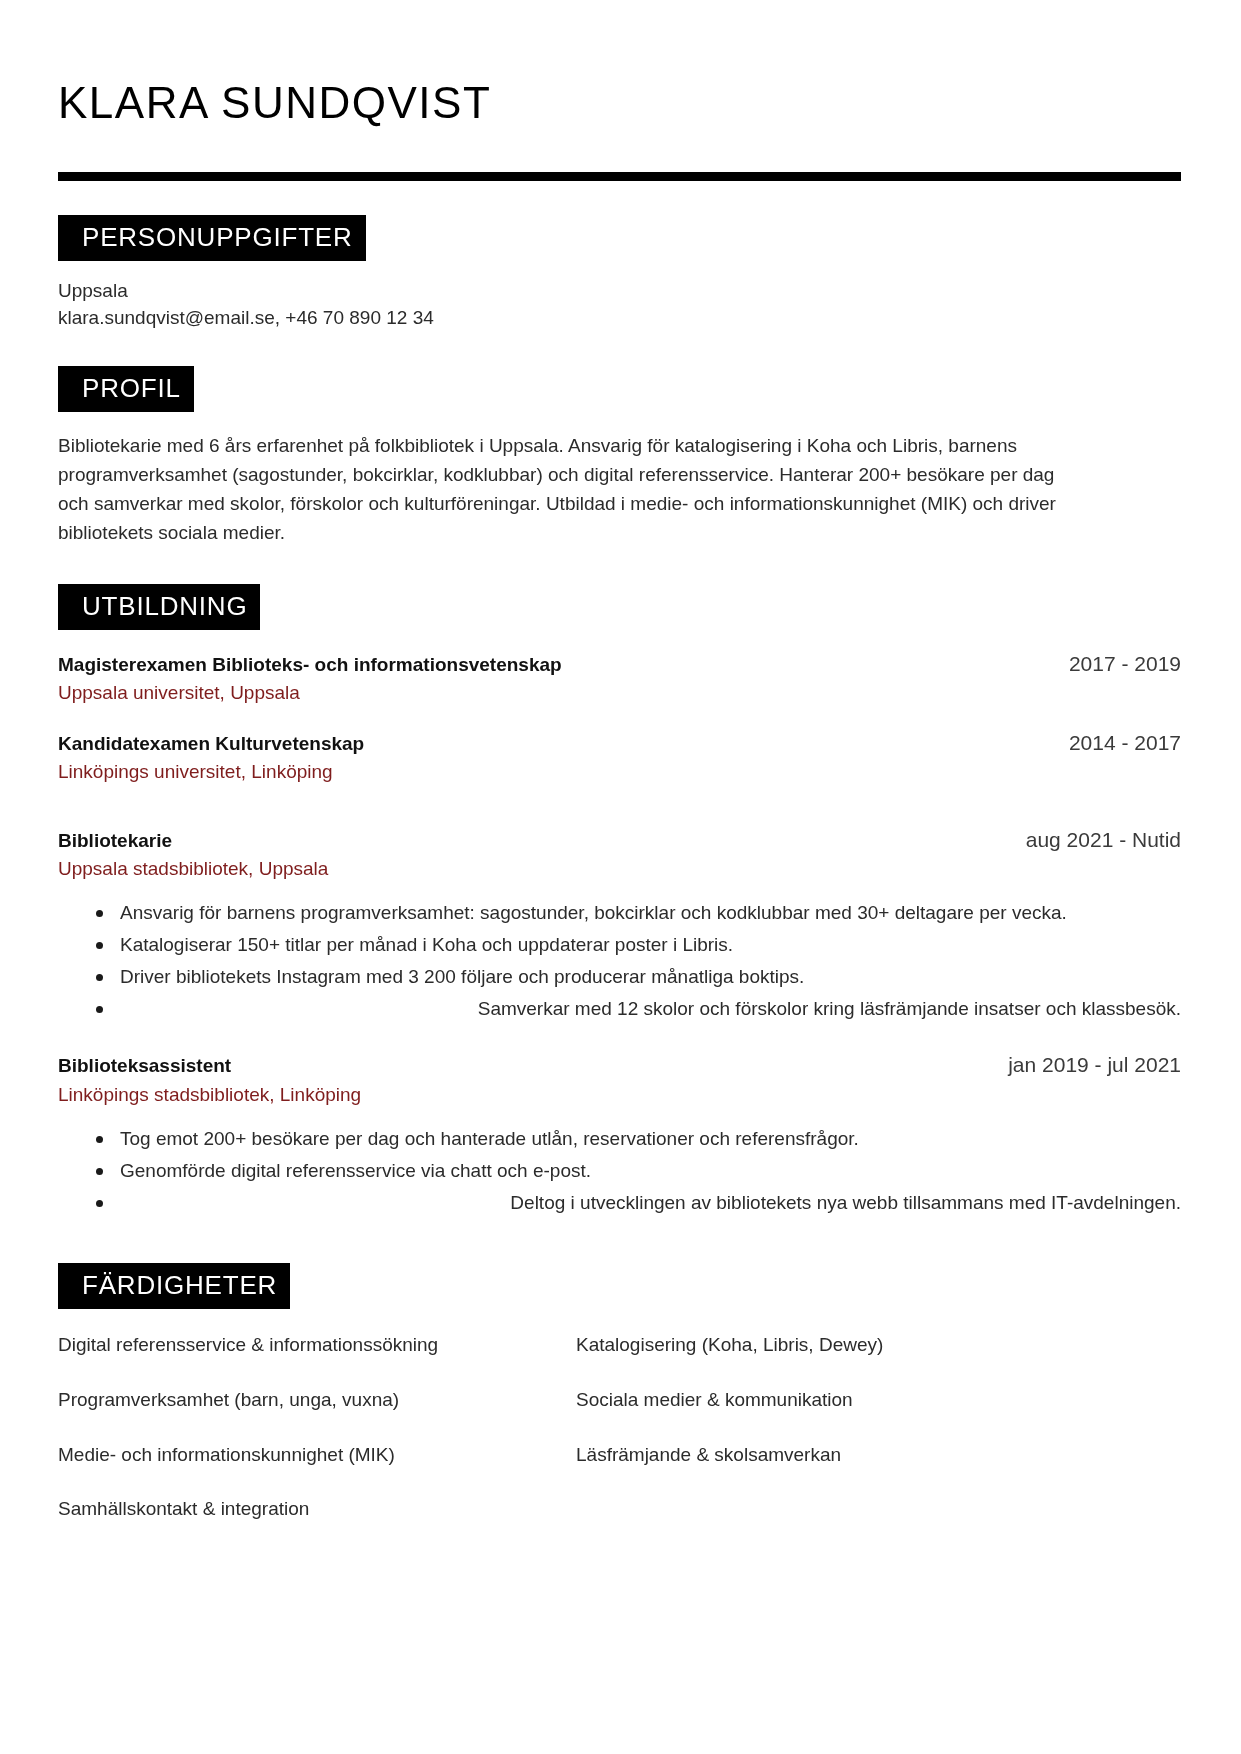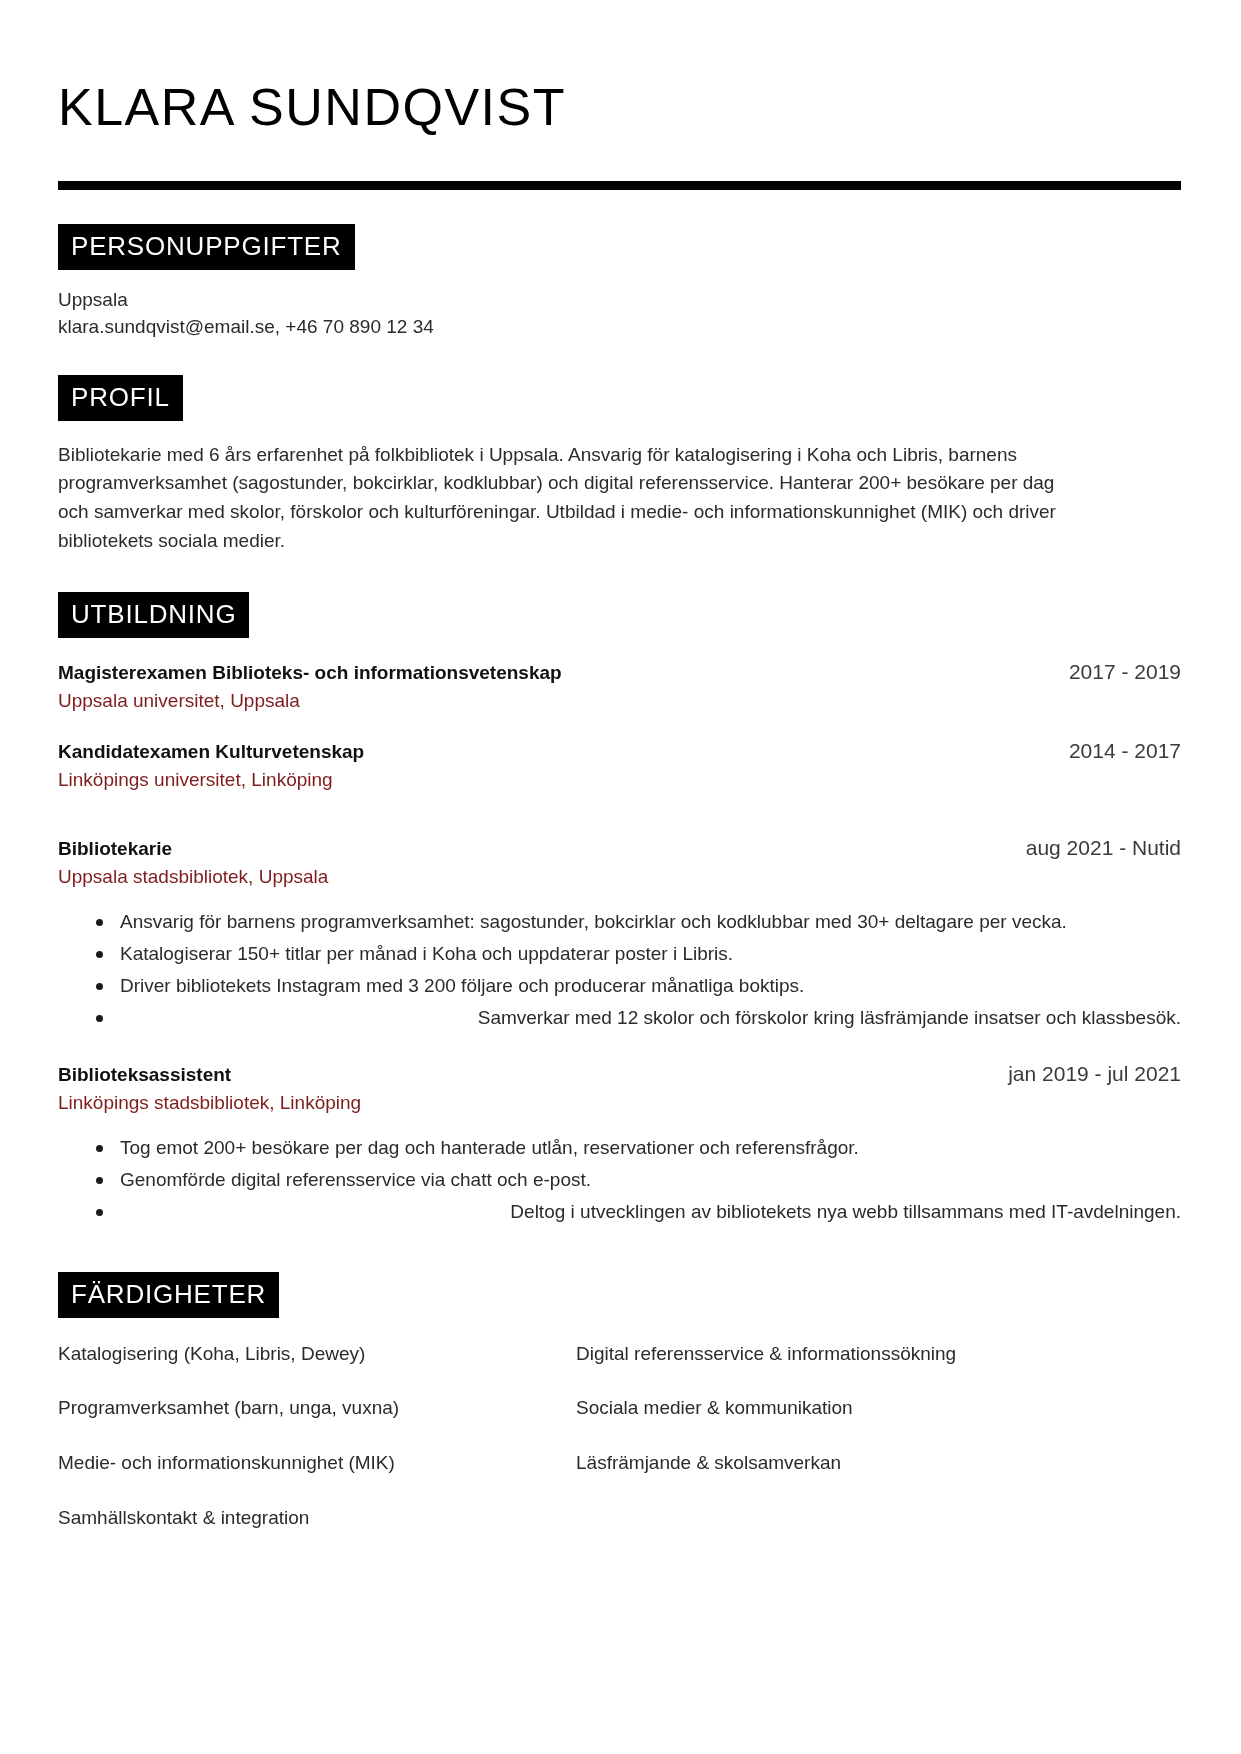--- a/index.html
+++ b/index.html
@@ -18,21 +18,21 @@
     width: 1241px;
     min-height: 1754px;
     margin: 0 auto;
     background: #ffffff;
     box-sizing: border-box;
     padding: 62px 60px 40px 58px;
   }
 
   
   .name {
-    font-size: 52px;
+    font-size: 44px;
     font-weight: 400;
     letter-spacing: 1.5px;
     line-height: 1.05;
     color: #000000;
     margin: 18px 0 0 0;
     white-space: nowrap;
   }
   .name-rule {
     height: 9px;
     background: #000000;
@@ -45,21 +45,21 @@
     margin-top: 34px;
   }
   .section-heading {
     display: inline-block;
     background: #000000;
     color: #ffffff;
     font-size: 26px;
     font-weight: 400;
     letter-spacing: 0.8px;
     line-height: 1;
-    padding: 9px 13px 11px 13px;
+    padding: 9px 13px 11px 24px;
   }
   .contact-block {
     margin-top: 17px;
   }
   .contact-line {
     font-size: 19px;
     line-height: 1.42;
     color: #2b2b2b;
   }
   .profile-text {
@@ -228,22 +228,22 @@
           <li>Deltog i utvecklingen av bibliotekets nya webb tillsammans med IT-avdelningen.</li>
         </ul>
       </div>
 
     </div>
   </div>
 
   <div class="section skills-section">
     <div class="section-heading">FÄRDIGHETER</div>
     <div class="skills-grid">
+      <div class="skill-item">Digital referensservice &amp; informationssökning</div>
       <div class="skill-item">Katalogisering (Koha, Libris, Dewey)</div>
-      <div class="skill-item">Digital referensservice &amp; informationssökning</div>
       <div class="skill-item">Programverksamhet (barn, unga, vuxna)</div>
       <div class="skill-item">Sociala medier &amp; kommunikation</div>
       <div class="skill-item">Medie- och informationskunnighet (MIK)</div>
       <div class="skill-item">Läsfrämjande &amp; skolsamverkan</div>
       <div class="skill-item">Samhällskontakt &amp; integration</div>
     </div>
   </div>
 
 </div>
 

